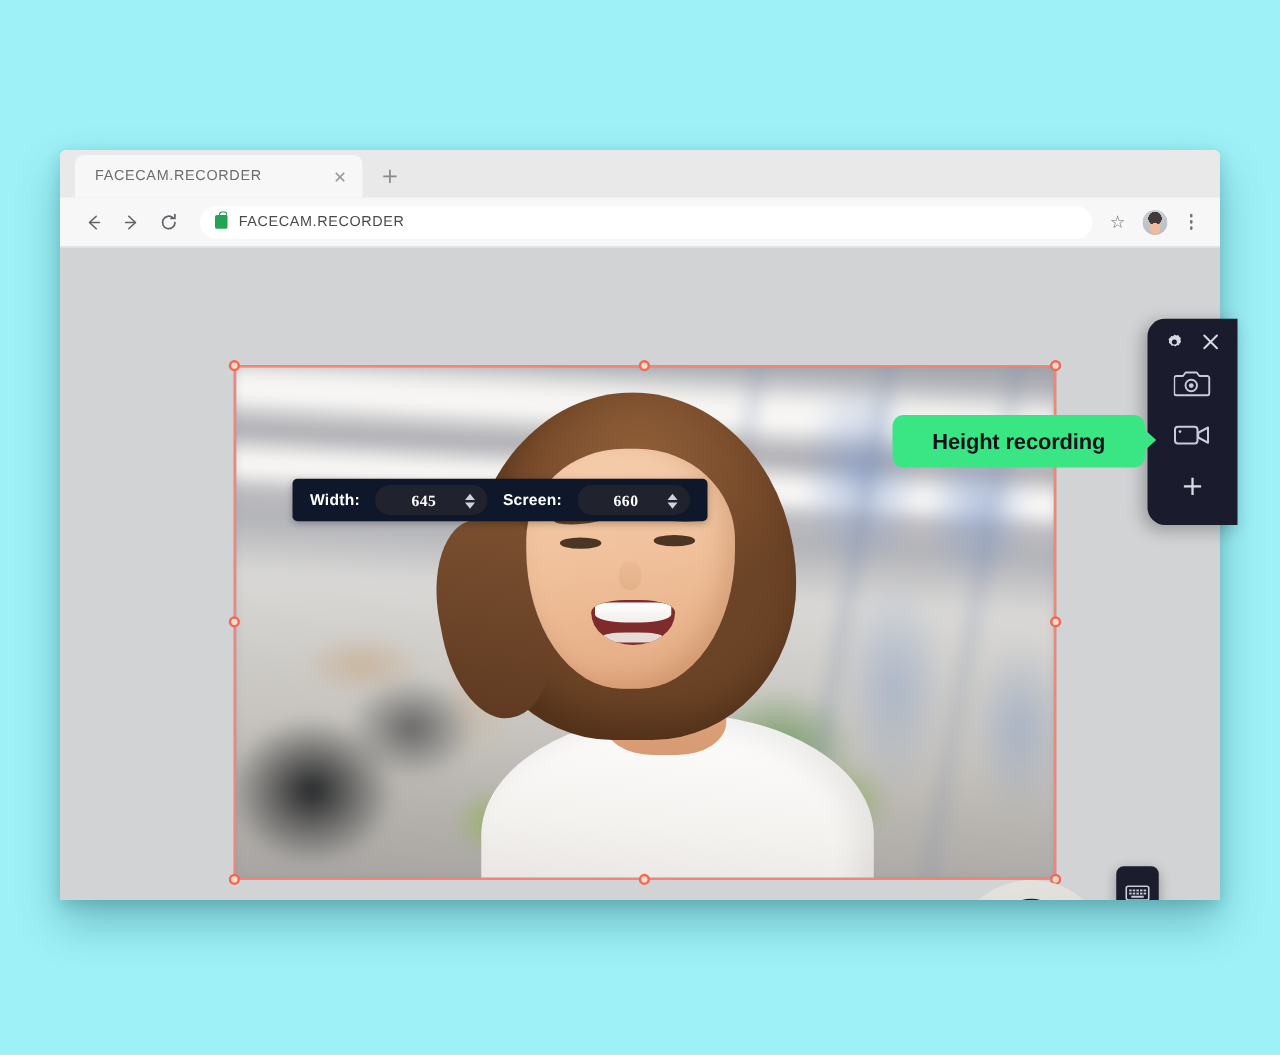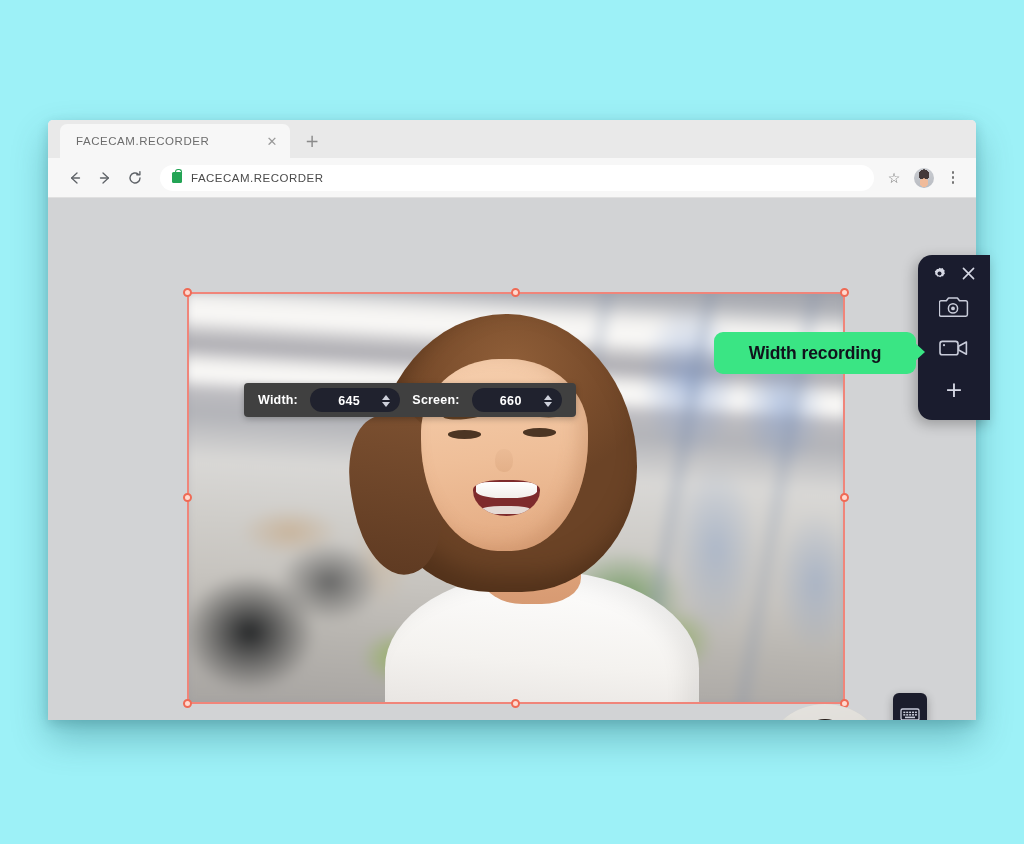--- a/index.html
+++ b/index.html
@@ -244,39 +244,40 @@
   .hdl.tr { right: -6px; top: -6px; }
   .hdl.ml { left: -6px; top: calc(50% - 5px); }
   .hdl.mr { right: -6px; top: calc(50% - 5px); }
   .hdl.bl { left: -6px; bottom: -6px; }
   .hdl.bm { left: calc(50% - 5px); bottom: -6px; }
   .hdl.br { right: -6px; bottom: -6px; }
 
   
   .dimbar {
     position: absolute;
-    left: 196px; top: 185px;
+    left: 186px; top: 185px;
     width: 332px; height: 34px;
-    background: #404040;
+    background: #0f172a;
     border-radius: 4px;
     display: flex; align-items: center;
     padding: 0 14px; gap: 12px;
     box-shadow: 0 2px 6px rgba(0,0,0,0.25);
     z-index: 30;
   }
   .dim-label {
     color: #ffffff; font-size: 12.5px; font-weight: bold;
     letter-spacing: 0.2px;
   }
   .dim-field {
     width: 92px; height: 24px;
     background: #20222e;
     border-radius: 12px;
     display: flex; align-items: center; justify-content: center;
     padding: 2px 10px 0 6px;
+    font-family: Liberation Serif, serif;
   }
   .dim-value {
     flex: 1; text-align: center;
     color: #ffffff; font-size: 12.5px; font-weight: bold;
     letter-spacing: 0.4px;
   }
   .spin { display:flex; flex-direction:column; gap:2px; }
   .spin i { display:block; width:0; height:0; border-left:4px solid transparent;
             border-right:4px solid transparent; }
   .spin i.up { border-bottom: 5px solid #cfd2dc; }
@@ -523,13 +524,13 @@
       <rect x="1" y="4.4" width="18" height="13.4" rx="2.4" fill="none" stroke="#c9ccda" stroke-width="1.6"></rect>
       <path d="M19.6 9.2 L27.4 5 V17.2 L19.6 13 Z" fill="none" stroke="#c9ccda" stroke-width="1.6" stroke-linejoin="round"></path>
       <circle cx="5" cy="8.2" r="1.1" fill="#c9ccda"></circle>
     </svg>
   </div>
   <div class="sp-btn">
     <span class="sp-plus">+</span>
   </div>
 </div>
 
-<div class="tip tip-screen">Width recording</div>
+<div class="tip tip-screen">Height recording</div>
 
 </body></html>

